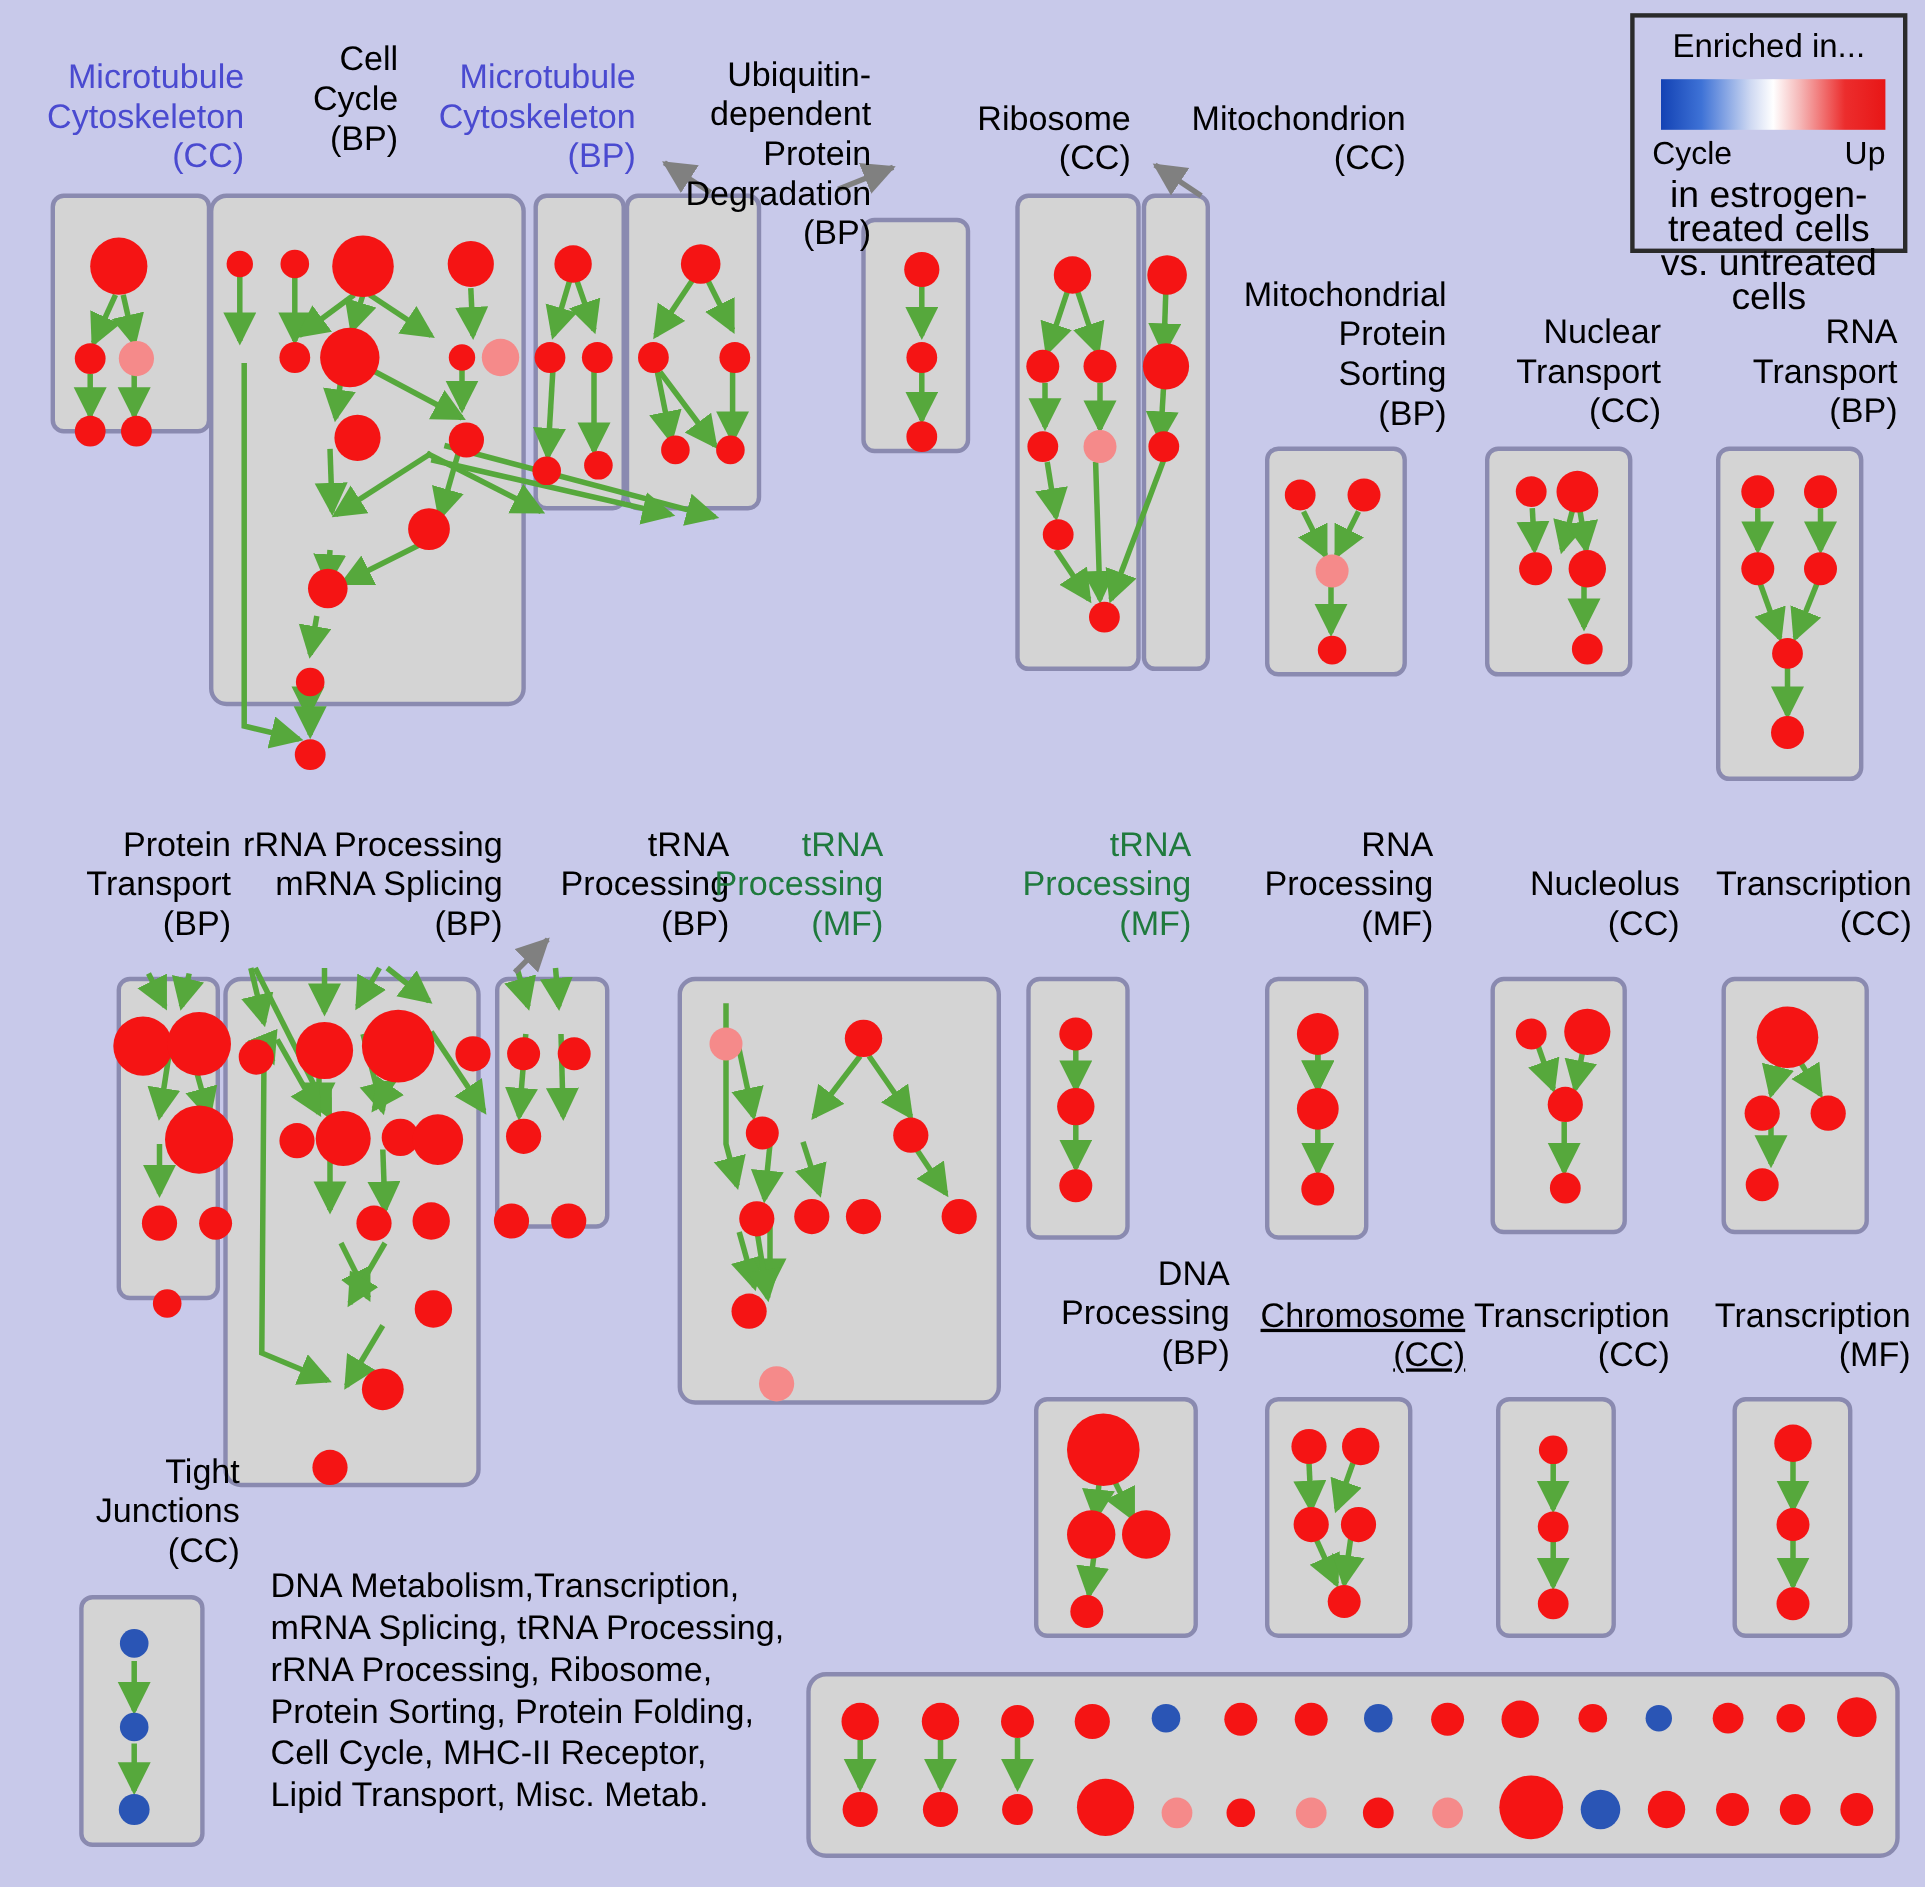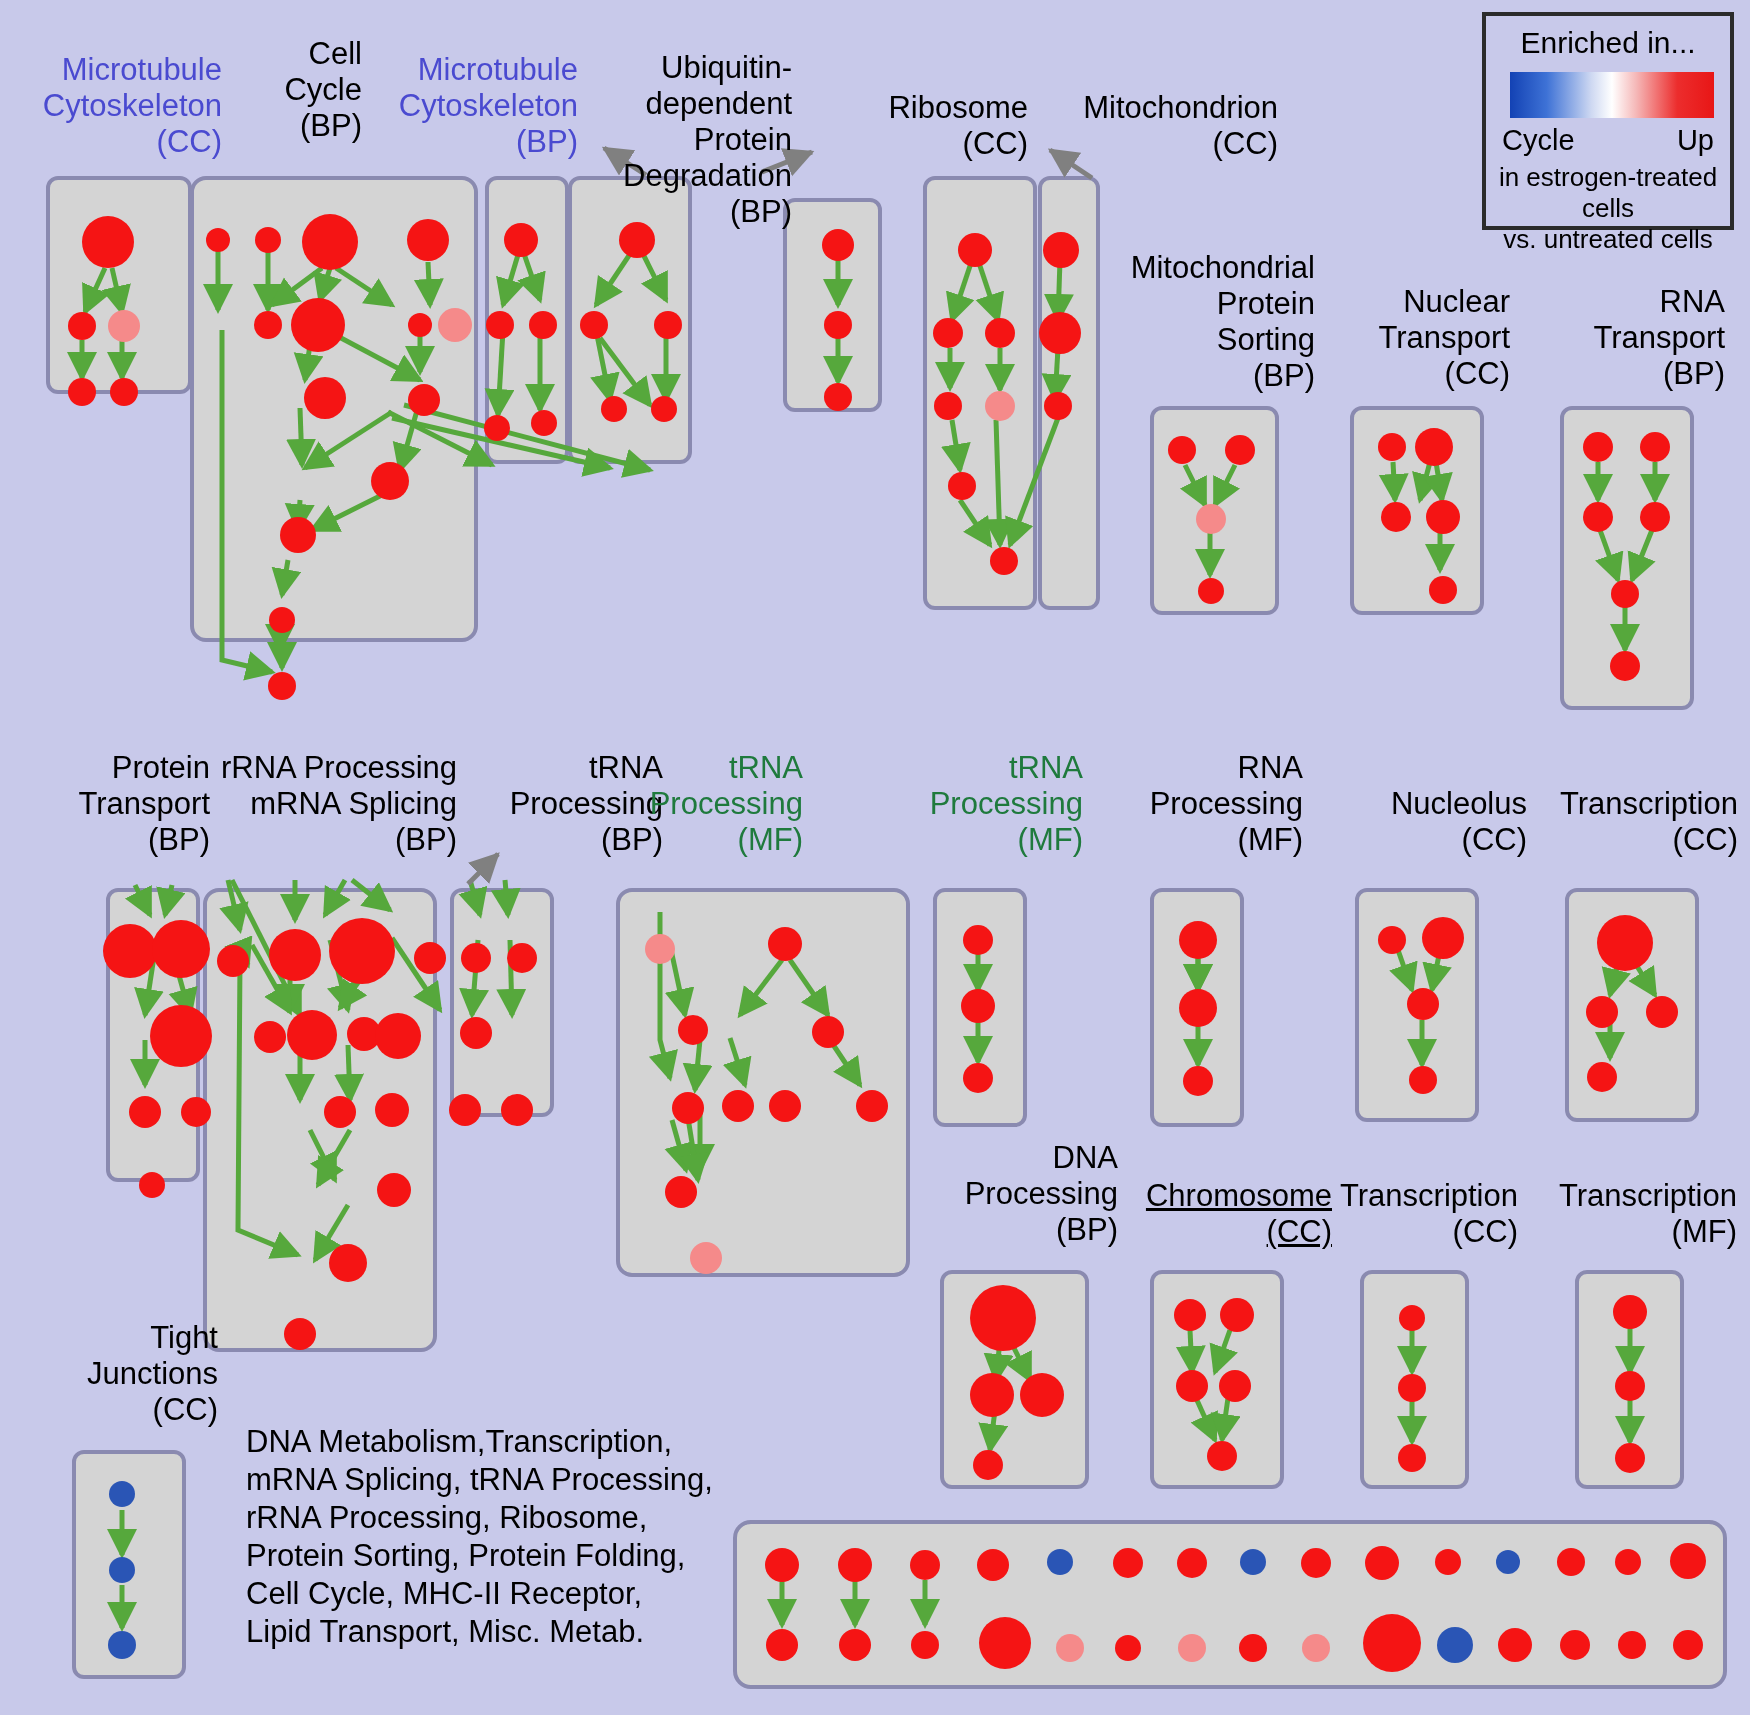--- a/index.html
+++ b/index.html
@@ -35,21 +35,21 @@
     text-align:center;font-size:30px;color:#000;
   }
   .legend-bar{
     position:absolute;left:24px;top:56px;width:204px;height:46px;
     background:linear-gradient(to right,#1342b4 0%, #3e72d6 18%, #cfd9f2 40%, #ffffff 50%, #f5b7b7 62%, #ec2d2d 82%, #e81616 100%);
   }
   .legend-down{position:absolute;left:16px;top:108px;font-size:29px;color:#000;}
   .legend-up{position:absolute;right:16px;top:108px;font-size:29px;color:#000;}
   .legend-sub{
     position:absolute;left:0;top:146px;width:100%;
-    text-align:center;font-size:26px;line-height:31px;color:#000;white-space:pre-line;
+    text-align:center;font-size:34px;line-height:31px;color:#000;white-space:pre-line;
   }
   .blurb{
     position:absolute;left:246px;top:1423px;width:540px;
     font-size:31px;line-height:38px;color:#000;text-align:left;white-space:pre-line;
   }
 </style>
 </head>
 <body>
 
 <svg id="canvas" viewBox="0 0 1750 1715" xmlns="http://www.w3.org/2000/svg">

